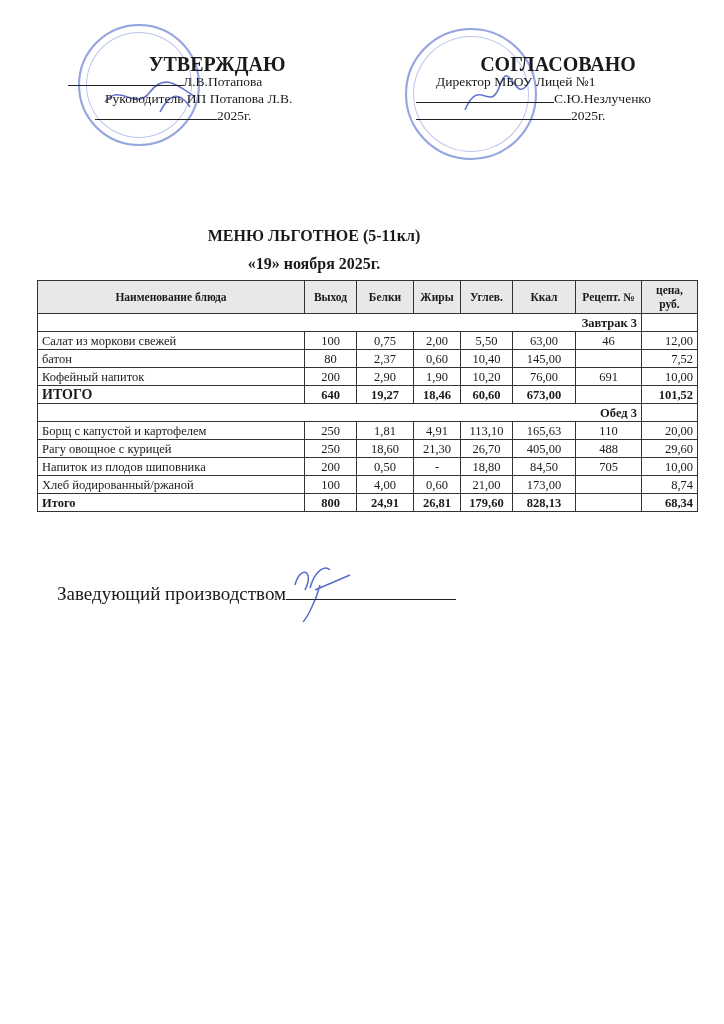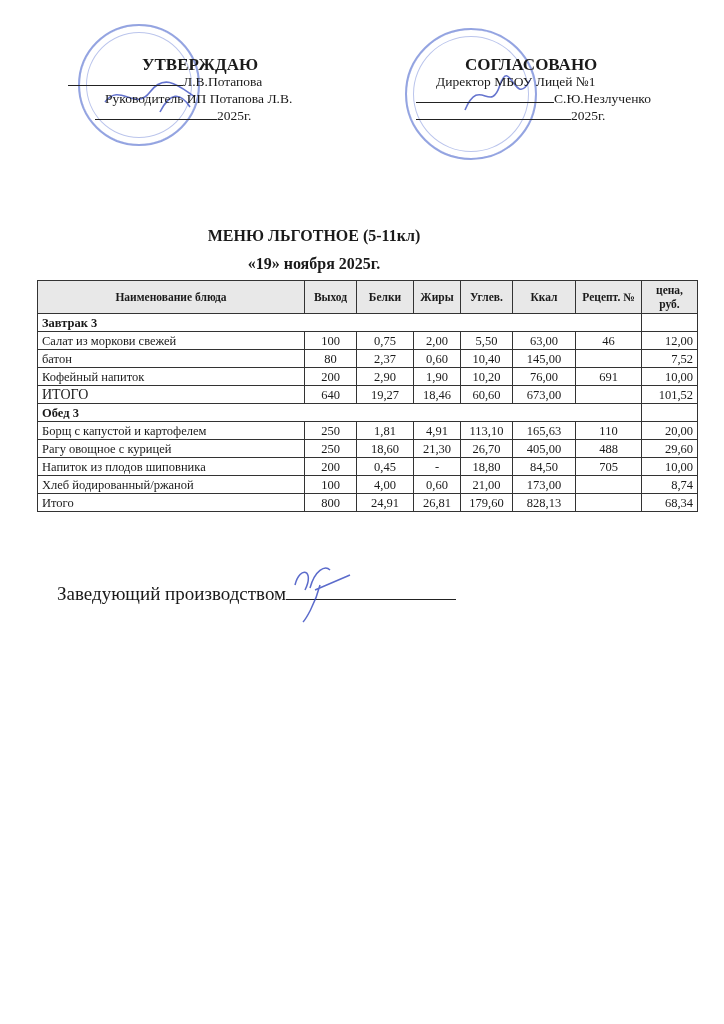--- a/index.html
+++ b/index.html
@@ -1,31 +1,31 @@
 <!DOCTYPE html>
 <html><head>
 <meta charset="utf-8">
 <style>
   html, body { margin:0; padding:0; background:#ffffff; }
   body { width:724px; height:1024px; position:relative; overflow:hidden;
          font-family:"Liberation Serif", serif; color:#1a1a1a; }
   .approve { position:absolute; font-size:13.5px; line-height:17px; }
-  .approve .ttl { font-weight:bold; font-size:17px; }
+  .approve .ttl { font-weight:bold; font-size:20px;text-align:center; }
   .stamp { position:absolute; border-radius:50%; border:2px solid rgba(60,90,200,0.55);
            box-shadow: inset 0 0 0 6px rgba(255,255,255,1), inset 0 0 0 7px rgba(60,90,200,0.35); }
   .sig { position:absolute; }
   .line { display:inline-block; border-bottom:1px solid #222; vertical-align:baseline; }
   .doc-title { position:absolute; left:0; width:628px; text-align:center; font-weight:bold; font-size:16px; }
   table.menu { position:absolute; left:37px; top:280px; border-collapse:collapse; font-size:12.5px; }
   table.menu td, table.menu th { border:1px solid #333; padding:0 4px; height:17px; line-height:16px; }
   table.menu th { background:#e8e8e8; font-weight:bold; font-size:11.5px; height:32px; text-align:center; line-height:14px; }
   .num { text-align:center; }
   .right { text-align:right; }
-  .bold { font-weight:normal; }
-  .section td.sec { text-align:left; font-weight:bold; border-bottom:none; }
+  .bold { font-weight:bold; }
+  .section td.sec { text-align:right; font-weight:bold; border-bottom:none; }
   .footer { position:absolute; left:57px; top:583px; font-size:19px; }
 </style>
 </head>
 <body>
 
 <div class="stamp" style="left:78px;top:24px;width:118px;height:118px;"></div>
 <svg class="sig" style="left:100px;top:72px;" width="130" height="50" viewBox="0 0 130 50">
   <path d="M5 30 C20 10, 35 40, 50 20 S80 15, 95 25 M60 40 C70 20, 80 20, 90 35" stroke="rgba(50,70,190,0.75)" stroke-width="1.6" fill="none"></path>
 </svg>
 <div class="approve" style="left:100px;top:56px;">
@@ -137,21 +137,21 @@
         <td class="num">18,60</td>
         <td class="num">21,30</td>
         <td class="num">26,70</td>
         <td class="num">405,00</td>
         <td class="num">488</td>
         <td class="right">29,60</td>
       </tr>
       <tr>
         <td>Напиток из плодов шиповника</td>
         <td class="num">200</td>
-        <td class="num">0,45</td>
+        <td class="num">0,50</td>
         <td class="num">-</td>
         <td class="num">18,80</td>
         <td class="num">84,50</td>
         <td class="num">705</td>
         <td class="right">10,00</td>
       </tr>
       <tr>
         <td>Хлеб йодированный/ржаной</td>
         <td class="num">100</td>
         <td class="num">4,00</td>

